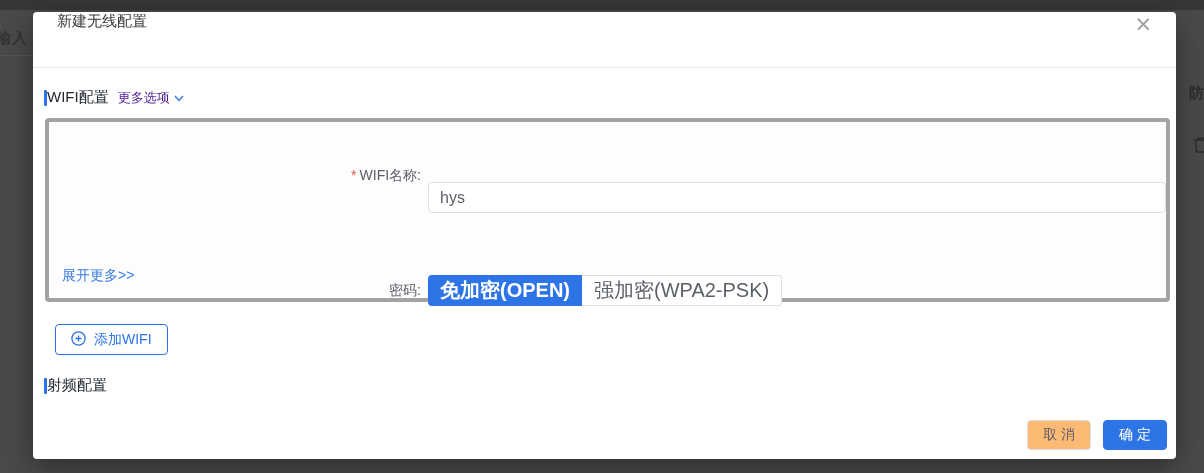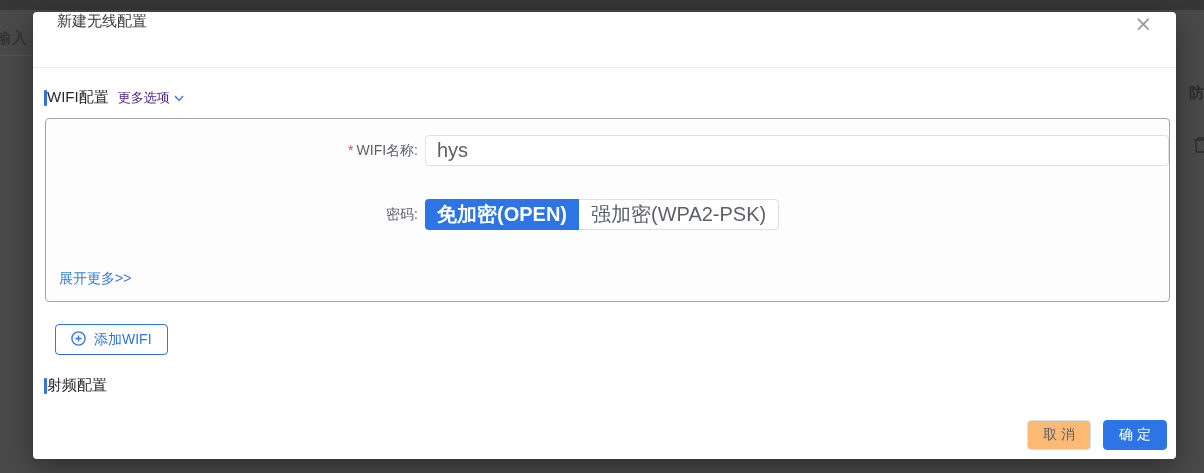--- a/index.html
+++ b/index.html
@@ -45,34 +45,35 @@
   .section-head { display:flex; align-items:center; }
   .section-bar { width:3px; height:16px; background:#2d74e7; border-radius:1px; }
   .section-title { font-size:15px; color:#23282f; }
   .more-link {
     margin-left:9px; color:#4c1d95; font-size:13px; display:inline-flex;
     align-items:center; gap:4px; cursor:pointer; text-decoration:none;
   }
 
   .panel {
     margin:11px 0 0 1px; width:1125px; height:184px; position:relative;
-    border:1px solid #a3a3a3; border-radius:4px; background:#fdfdfe;
+    border:4px solid #a3a3a3; border-radius:4px; background:#fdfdfe;
     padding-top:16px;
   }
   .form-row { display:flex; align-items:center; }
-  .form-row + .form-row { margin-top:33px; }
+  .form-row + .form-row { margin-top:62px; }
   .label-col {
     width:379px; text-align:right; font-size:14px; color:#5c6068; padding-right:7px;
     flex:none;
   }
   .req { color:#e34d4d; margin-right:3px; }
   .text-input {
     width:746px; height:31px; border:1px solid #dcdfe6; border-radius:4px;
-    padding:0 11px; font-size:20px; color:#5c6068; background:#fff; outline:none;
+    padding:0 11px; font-size:16px; color:#5c6068; background:#fff; outline:none;
     font-family:inherit;
+    margin-top:44px;
   }
   .toggle-group { display:flex; align-items:stretch; height:31px; }
   .toggle-opt {
     display:flex; align-items:center; padding:0 12px; font-size:20px; cursor:pointer;
     white-space:nowrap;
   }
   .toggle-opt.selected {
     background:#2d74e7; color:#ffffff; font-weight:bold; border-radius:4px 0 0 4px;
   }
   .toggle-opt.unselected {

